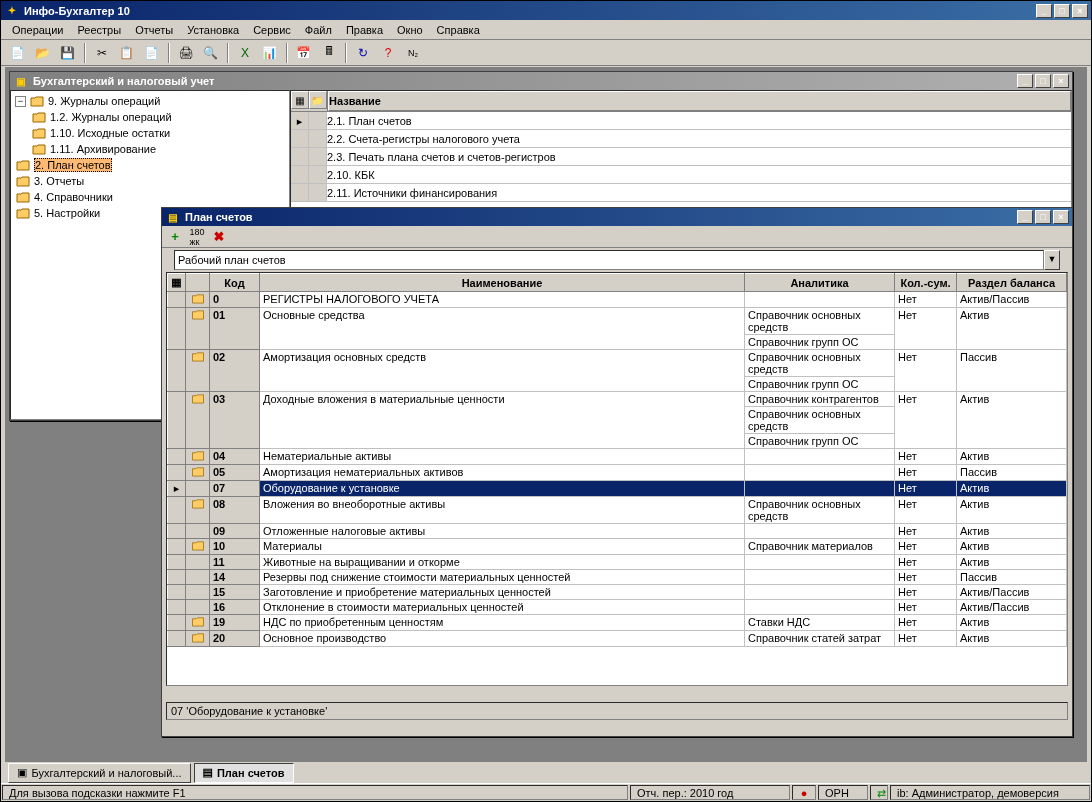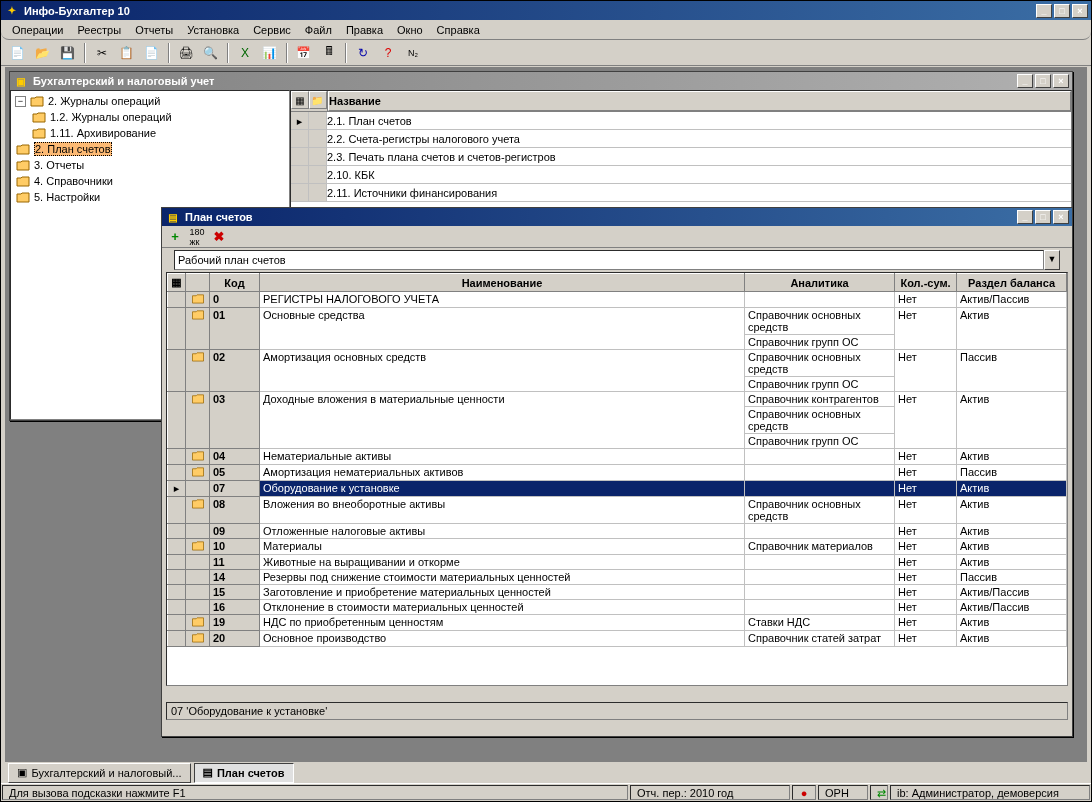--- a/index.html
+++ b/index.html
@@ -7,21 +7,21 @@
 
 
 .main-window { position: absolute; top: 0; left: 0; width: 1092px; height: 802px; background: #d4d0c8; border: 1px solid #000; }
 .titlebar { background: linear-gradient(to right, #0a246a, #3b6ea5); color: #fff; height: 19px; display: flex; align-items: center; padding: 0 3px; font-weight: bold; }
 .titlebar-icon { width: 16px; height: 16px; margin-right: 4px; display: inline-flex; align-items: center; justify-content: center; color: #fc0; font-size: 10px; }
 .titlebar-text { flex: 1; }
 .win-controls { display: flex; gap: 2px; }
 .win-btn { width: 16px; height: 14px; background: #d4d0c8; border: 1px solid #fff; border-right-color: #404040; border-bottom-color: #404040; font-size: 9px; line-height: 12px; text-align: center; cursor: pointer; }
 .win-btn.close { font-weight: bold; }
 
-.menubar { background: #d4d0c8; height: 20px; display: flex; align-items: center; padding: 0 4px; border-bottom: 1px solid #808080; border-radius: 8px; }
+.menubar { background: #d4d0c8; height: 20px; display: flex; align-items: center; padding: 0 4px; border-bottom: 1px solid #808080; }
 .menubar span { padding: 2px 7px; cursor: pointer; }
 
 .toolbar { background: #d4d0c8; height: 26px; display: flex; align-items: center; padding: 0 6px; gap: 3px; border-bottom: 1px solid #808080; }
 .tb-btn { width: 22px; height: 22px; border: 1px solid transparent; display: inline-flex; align-items: center; justify-content: center; cursor: pointer; font-size: 12px; }
 .tb-sep { width: 2px; height: 20px; border-left: 1px solid #808080; border-right: 1px solid #fff; margin: 0 2px; }
 
 .mdi-area { position: absolute; top: 66px; left: 4px; right: 4px; bottom: 38px; background: #808080; }
 
 
 .child-window { position: absolute; background: #d4d0c8; border: 1px solid #404040; box-shadow: 1px 1px 0 #000; }
@@ -143,29 +143,37 @@
       </div>
       <div class="child-body">
         <div class="tree-pane">
           <div class="tree-item">
             <span class="tog">−</span>
               <span class="fld">
                 <svg viewBox="0 0 14 12">
                   <path fill="#fc6" stroke="#960" d="M1 3h4l1-1h7v9H1z"></path>
                 </svg>
               </span>
-            <span class="lbl">2. Журналы операций</span>
+            <span class="lbl">9. Журналы операций</span>
           </div>
           <div class="tree-item lvl1">
               <span class="fld">
                 <svg viewBox="0 0 14 12">
                   <path fill="#fc6" stroke="#960" d="M1 3h4l1-1h7v9H1z"></path>
                 </svg>
               </span>
               <span class="lbl">1.2. Журналы операций</span>
+            </div>
+          <div class="tree-item lvl1">
+              <span class="fld">
+                <svg viewBox="0 0 14 12">
+                  <path fill="#fc6" stroke="#960" d="M1 3h4l1-1h7v9H1z"></path>
+                </svg>
+              </span>
+              <span class="lbl">1.10. Исходные остатки</span>
             </div>
           <div class="tree-item lvl1">
               <span class="fld">
                 <svg viewBox="0 0 14 12">
                   <path fill="#fc6" stroke="#960" d="M1 3h4l1-1h7v9H1z"></path>
                 </svg>
               </span>
               <span class="lbl">1.11. Архивирование</span>
             </div>
           <div class="tree-item selected">

